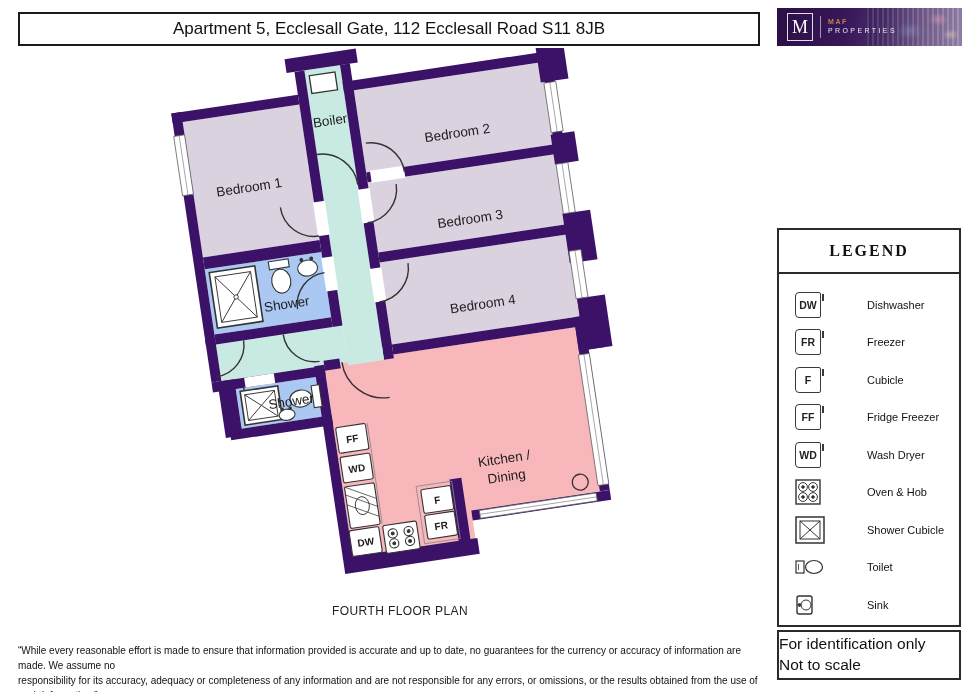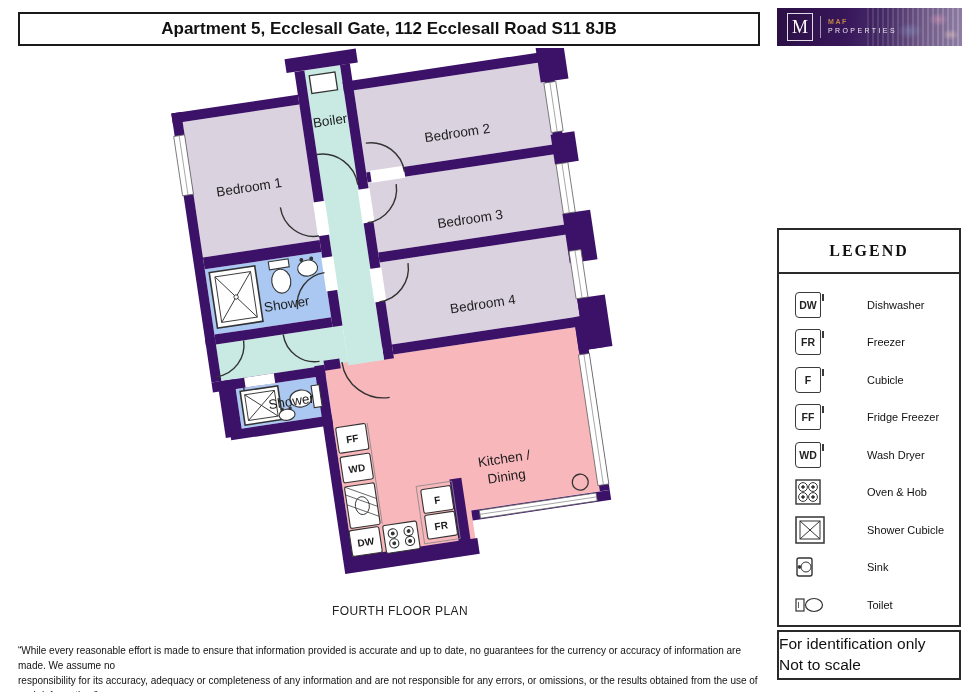--- a/index.html
+++ b/index.html
@@ -2,21 +2,21 @@
 <html><head>
 <meta charset="utf-8">
 <style>
   html,body{margin:0;padding:0;}
   body{width:980px;height:692px;position:relative;background:#ffffff;
        font-family:"Liberation Sans",sans-serif;overflow:hidden;}
 
   
   .titlebar{position:absolute;left:18px;top:12px;width:738px;height:30px;
     border:2px solid #1a1a1a;background:#fff;display:flex;align-items:center;
-    justify-content:center;font-weight:bold;font-size:17px;color:#111;}
+    justify-content:center;font-weight:normal;font-size:17px;color:#111;}
 
   
   .logo{position:absolute;left:777px;top:8px;width:185px;height:38px;
     background:linear-gradient(95deg,#2c0f45 0%,#38175a 38%,#4a2f6b 58%,#77618f 78%,#9d8cb1 100%);
     display:flex;align-items:center;padding-left:10px;box-sizing:border-box;overflow:hidden;}
   .logo-city{position:absolute;right:0;top:0;width:95px;height:38px;pointer-events:none;
     background:
       radial-gradient(14px 10px at 75% 30%,rgba(235,160,190,.45),transparent 70%),
       radial-gradient(18px 12px at 45% 60%,rgba(150,170,220,.35),transparent 70%),
       radial-gradient(12px 8px at 88% 70%,rgba(255,220,200,.4),transparent 70%),
@@ -307,40 +307,40 @@
           <rect x="5" y="5" width="20" height="18" stroke-width="1"></rect>
           <line x1="5" y1="5" x2="25" y2="23"></line>
             <line x1="25" y1="5" x2="5" y2="23"></line>
         </svg>
       </span>
       <span class="lg-label">Shower Cubicle</span>
     </div>
 
     <div class="legend-row">
       <span class="lg-ic">
+        <svg width="30" height="16" viewBox="0 0 30 16" stroke="#333" fill="none">
+          <rect x="1" y="2" width="8" height="12" stroke-width="1.2"></rect>
+          <line x1="3.5" y1="5" x2="3.5" y2="11" stroke-width="0.8"></line>
+          <ellipse cx="19" cy="8" rx="8.5" ry="6.5" stroke-width="1.2"></ellipse>
+        </svg>
+      </span>
+      <span class="lg-label">Toilet</span>
+    </div>
+
+    <div class="legend-row">
+      <span class="lg-ic">
         <svg width="20" height="22" viewBox="0 0 20 22" stroke="#333" fill="none">
           <rect x="2" y="2" width="15" height="18" rx="2" stroke-width="1.4"></rect>
           <circle cx="11" cy="11" r="5"></circle>
           <circle cx="4.5" cy="11" r="1.4" fill="#333"></circle>
         </svg>
       </span>
       <span class="lg-label">Sink</span>
     </div>
 
-    <div class="legend-row">
-      <span class="lg-ic">
-        <svg width="30" height="16" viewBox="0 0 30 16" stroke="#333" fill="none">
-          <rect x="1" y="2" width="8" height="12" stroke-width="1.2"></rect>
-          <line x1="3.5" y1="5" x2="3.5" y2="11" stroke-width="0.8"></line>
-          <ellipse cx="19" cy="8" rx="8.5" ry="6.5" stroke-width="1.2"></ellipse>
-        </svg>
-      </span>
-      <span class="lg-label">Toilet</span>
-    </div>
-
   </div>
 </div>
 
 <div class="note">
   <span>For identification only</span>
   <span>Not to scale</span>
 </div>
 
 <div class="disclaimer">
   <div class="disc-l">“While every reasonable effort is made to ensure that information provided is accurate and up to date, no guarantees for the currency or accuracy of information are made. We assume no</div>

